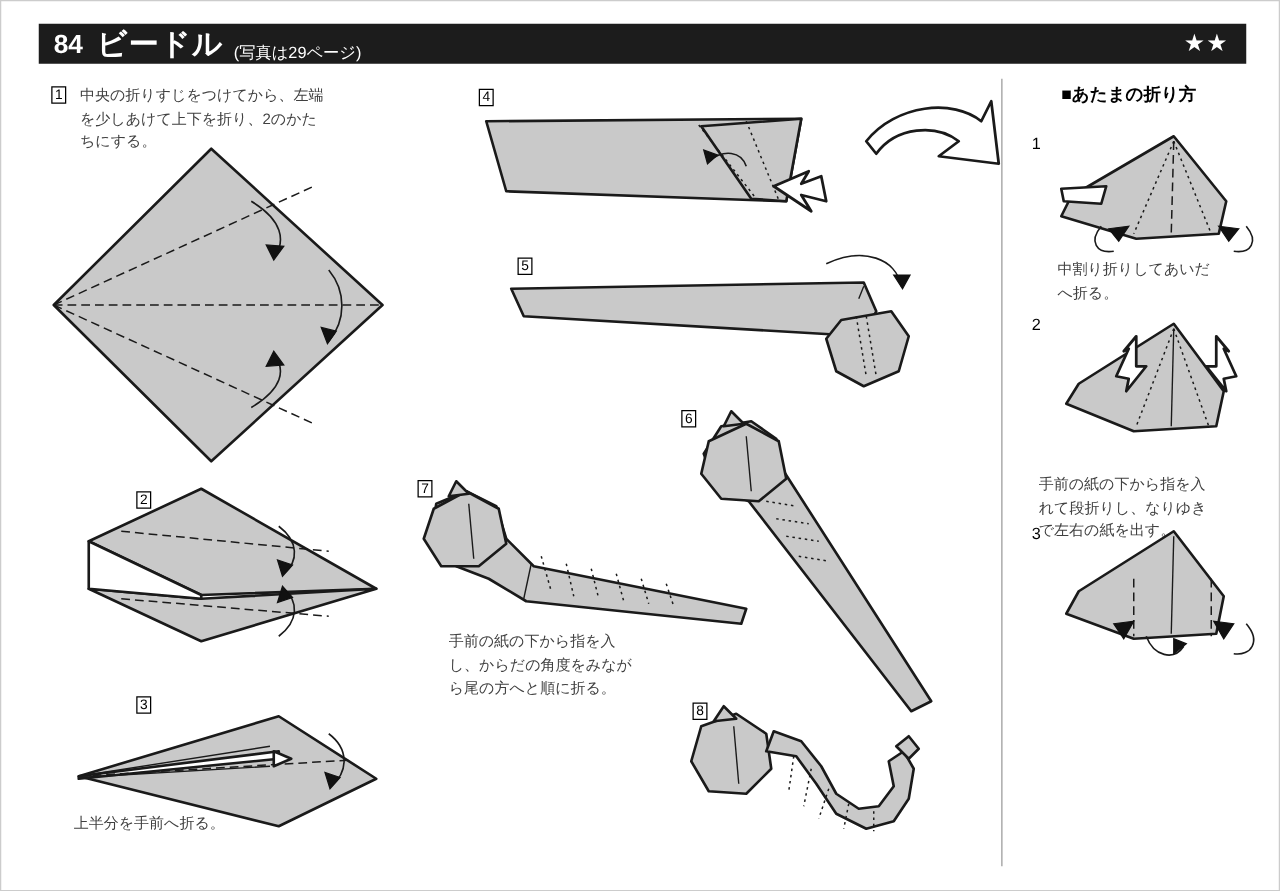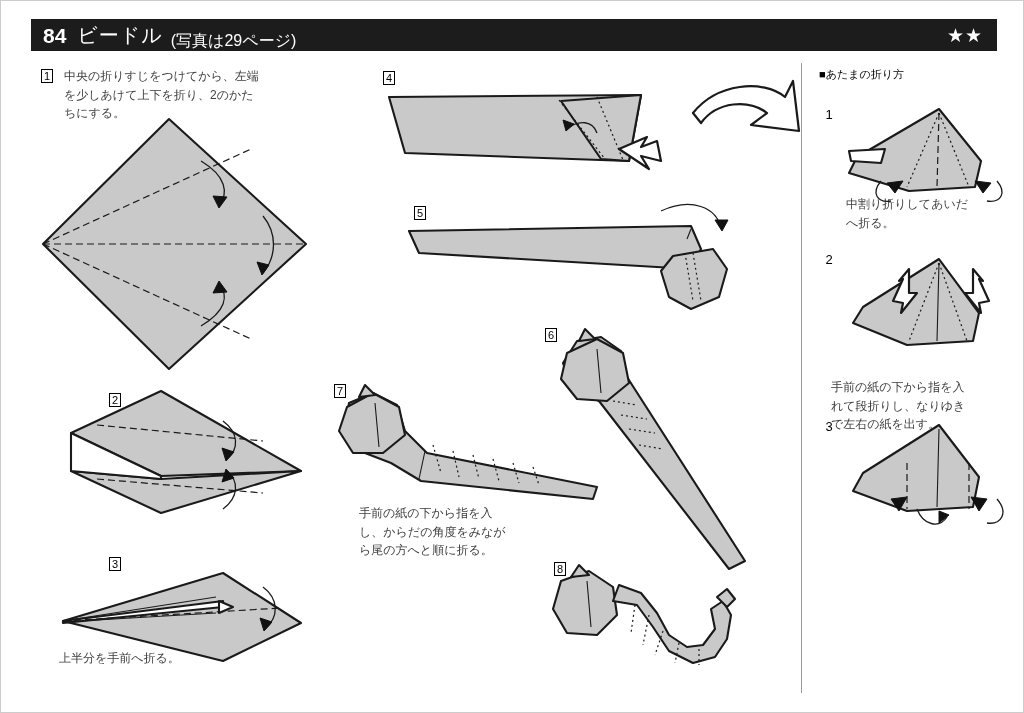--- a/index.html
+++ b/index.html
@@ -23,26 +23,26 @@
     background:#1c1c1c;
     color:#fff;
     display:flex;align-items:center;
     box-sizing:border-box;
   }
   .header .num{
     font-size:21px;font-weight:bold;
     padding:0 9px 0 12px;letter-spacing:0px;line-height:1;
   }
   .header .title{
-    font-size:20px;font-weight:normal;
+    font-size:24px;font-weight:bold;
     letter-spacing:1px;
     padding-left:2px;
   }
   .header .sub{
-    font-size:16px;
+    font-size:13px;
     padding-left:8px;
     letter-spacing:0px;
     margin-top:13px;
   }
   .header .stars{
     margin-left:auto;padding-right:14px;font-size:19px;letter-spacing:1px;
   }
   
   .txt{
     position:absolute;
@@ -66,22 +66,23 @@
     font-family:"Liberation Sans",sans-serif;
   }
   .stepnum.plain{
     border:none;
     font-size:13px;
     height:auto;
   }
   
   .colhead{
     position:absolute;
-    font-size:11px;
-    font-weight:normal;
+    font-size:14px;
+    font-weight:bold;
+    margin-left:30px;
   }
   
   .vrule{
     position:absolute;
     border-left:1px solid #9a9a9a;
   }
   svg{position:absolute;left:0;top:0;overflow:visible;}
   .fig{fill:#c9c9c9;stroke:#1a1a1a;stroke-width:2.1;stroke-linejoin:round;}
   .fig-w{fill:#ffffff;stroke:#1a1a1a;stroke-width:2.1;stroke-linejoin:round;}
   .dash{fill:none;stroke:#1a1a1a;stroke-width:1.2;stroke-dasharray:7 4;}
@@ -119,21 +120,21 @@
 ちにする。</div>
   <div class="txt" style="left:58px;top:648px;width:260px;">上半分を手前へ折る。</div>
   <div class="txt" style="left:358px;top:503px;width:230px;">手前の紙の下から指を入
 し、からだの角度をみなが
 ら尾の方へと順に折る。</div>
 
   <div class="colhead" style="left:818px;top:66px;">■あたまの折り方</div>
   <div class="stepnum plain" style="left:822px;top:108px;">1</div>
   <div class="stepnum plain" style="left:822px;top:253px;">2</div>
   <div class="stepnum plain" style="left:822px;top:420px;">3</div>
-  <div class="txt" style="left:845px;top:194px;width:170px;">中割り折りしてあいだ
+  <div class="txt" style="left:845px;top:205px;width:170px;">中割り折りしてあいだ
 へ折る。</div>
   <div class="txt" style="left:830px;top:377px;width:175px;">手前の紙の下から指を入
 れて段折りし、なりゆき
 で左右の紙を出す。</div>
 
   <svg width="1024" height="713" viewBox="0 0 1024 713">
 
     <g>
       <polygon class="fig" points="168,118 305,243 168,368 42,243"></polygon>
       <line class="dash" x1="42" y1="243" x2="305" y2="243"></line>

